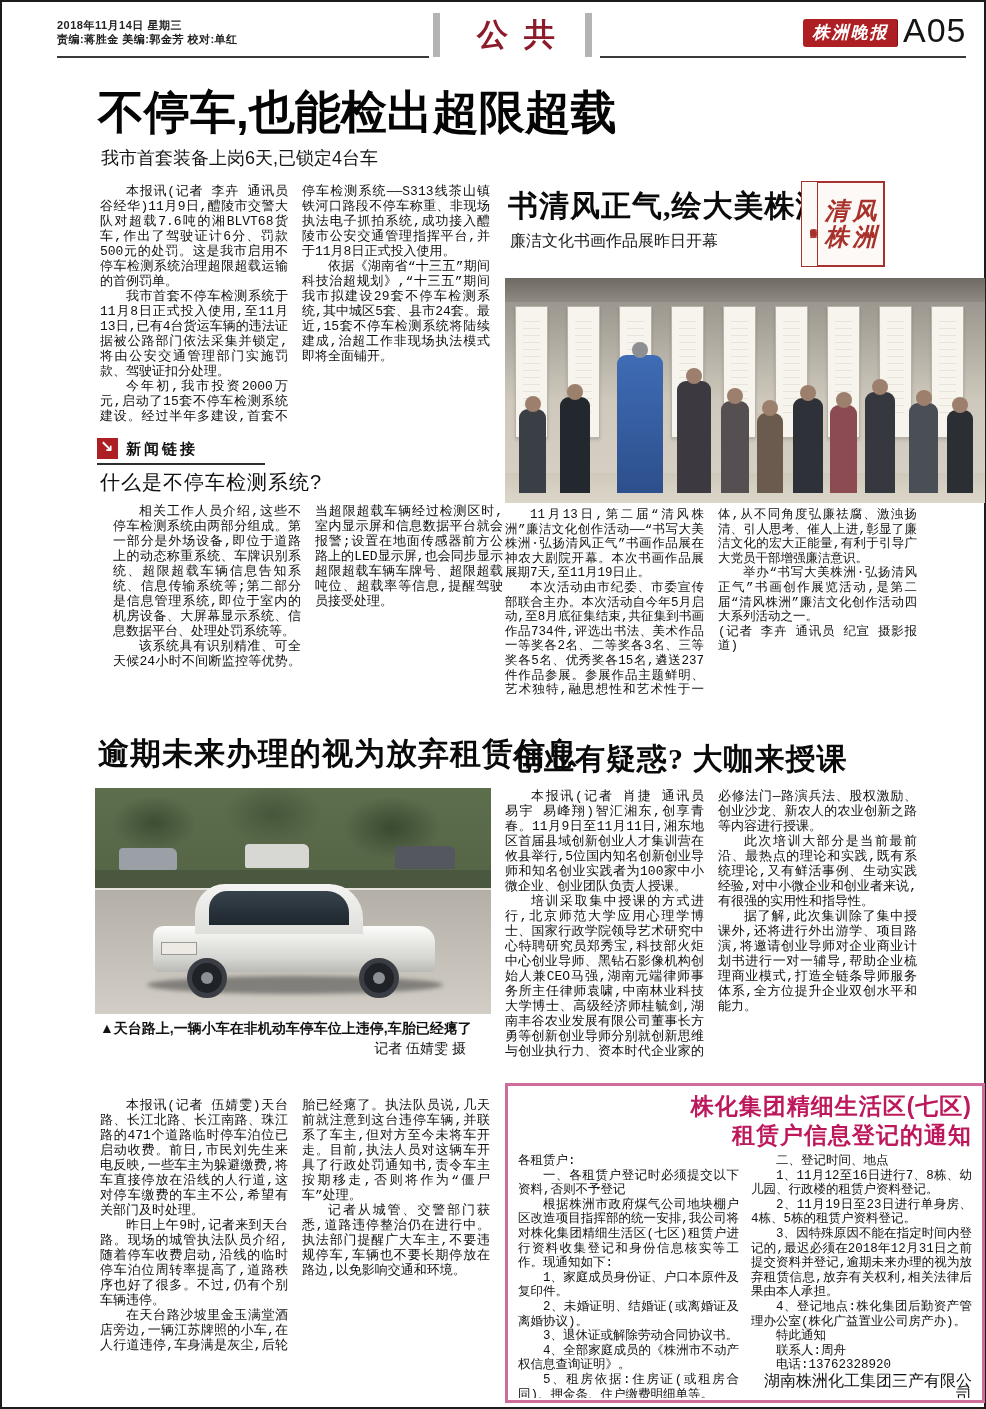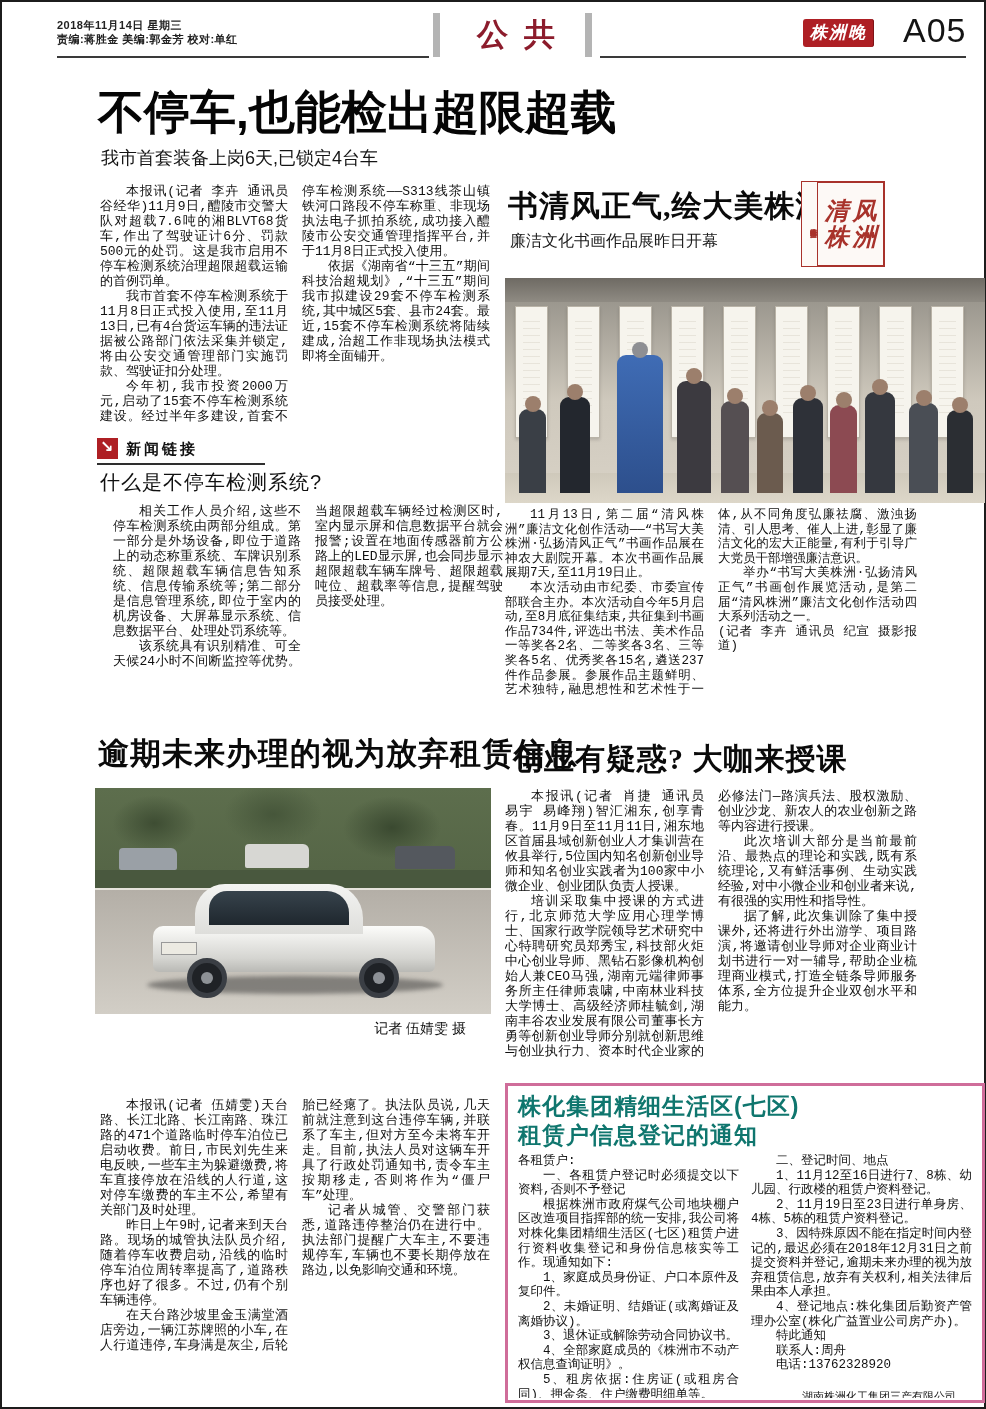--- a/index.html
+++ b/index.html
@@ -13,21 +13,21 @@
   .abs { position:absolute; }
 
   
   .hdr-left { left:57px; top:18px; font-family:"Liberation Sans",sans-serif;
     font-size:11px; line-height:14px; font-weight:700; color:#222; letter-spacing:0.5px; }
   .hdr-rule { height:2px; background:#3a3a3a; }
   .hdr-bar { width:7px; height:44px; top:13px; background:#b4b4b4; }
   .hdr-section { left:448px; top:14px; width:136px; text-align:center;
     font-size:31px; font-weight:700; color:#8c1c2c; letter-spacing:16px; text-indent:16px;
     font-family:"Liberation Serif",serif; }
-  .masthead { left:803px; top:19px; width:71px; height:28px; background:#ae1f24;
+  .masthead { left:803px; top:19px; width:95px; height:28px; background:#ae1f24;
     color:#fff; font-weight:700; font-style:italic; font-size:17px; line-height:28px;
     text-align:center; letter-spacing:2px; border-radius:3px;
     font-family:"Liberation Serif",serif; box-shadow:inset -1px 0 0 #7d1317; }
   .hdr-page { left:903px; top:11px; font-size:34px; font-family:"Liberation Sans",sans-serif;
     color:#141414; letter-spacing:1px; }
 
   
   .headline-xl { left:98px; top:84px; width:620px; font-family:"Liberation Sans",sans-serif;
     font-weight:900; font-size:46px; line-height:56px; color:#050505; letter-spacing:0px; }
   .subhead-xl { left:101px; top:146px; font-family:"Liberation Sans",sans-serif;
@@ -130,28 +130,28 @@
     border:1px solid #999; }
 
   
   .caption { left:100px; top:1018px; width:392px; font-family:"Liberation Sans",sans-serif;
     font-size:14px; line-height:20px; font-weight:700; color:#111; }
   .caption .credit { display:block; text-align:right; font-weight:400; padding-right:26px; }
 
   
   .notice { left:505px; top:1083px; width:480px; height:320px; border:3px solid #cf6d9a;
     background:#fff; padding:6px 10px 8px; }
-  .notice-title { text-align:left; color:#0f766e; font-family:"Liberation Sans",sans-serif;
+  .notice-title { text-align:right; color:#be185d; font-family:"Liberation Sans",sans-serif;
     font-weight:900; font-size:23px; line-height:29px; letter-spacing:1px; }
   .notice-cols { display:flex; gap:12px; margin-top:4px;justify-content:center; }
   .notice-col { width:50%; height:244px; overflow:hidden; font-size:12.5px; line-height:14.6px; }
   .notice-col .flow p { margin:0; text-indent:2em; text-align:justify; }
   .notice-col .flow p:first-child { text-indent:0; }
   .notice-col-right .flow p:first-child { text-indent:2em; }
-  .notice-sig { margin:16px; text-align:right; font-size:11px; line-height:15px; }
+  .notice-sig { margin:0; text-align:right; font-size:16px; line-height:15px; }
 </style>
 </head>
 <body>
 
 <div class="page">
 
   <div class="abs hdr-left">
     <div>2018年11月14日 星期三</div>
     <div>责编:蒋胜金 美编:郭金芳 校对:单红</div>
   </div>
@@ -259,20 +259,21 @@
       <div class="car-cabin">
         <div class="car-win"></div>
       </div>
       <div class="plate"></div>
       <div class="wheel w1"></div>
       <div class="wheel w2"></div>
     </div>
   </div>
 
   <div class="abs caption">
+    <span>▲天台路上,一辆小车在非机动车停车位上违停,车胎已经瘪了</span>
     <span class="credit">记者 伍婧雯 摄</span>
   </div>
 
   <div class="abs flow cols2 body-sm park-text">
       <p>本报讯(记者 伍婧雯)天台路、长江北路、长江南路、珠江路的471个道路临时停车泊位已启动收费。前日,市民刘先生来电反映,一些车主为躲避缴费,将车直接停放在沿线的人行道,这对停车缴费的车主不公,希望有关部门及时处理。</p>
       <p>昨日上午9时,记者来到天台路。现场的城管执法队员介绍,随着停车收费启动,沿线的临时停车泊位周转率提高了,道路秩序也好了很多。不过,仍有个别车辆违停。</p>
       <p>在天台路沙坡里金玉满堂酒店旁边,一辆江苏牌照的小车,在人行道违停,车身满是灰尘,后轮胎已经瘪了。执法队员说,几天前就注意到这台违停车辆,并联系了车主,但对方至今未将车开走。目前,执法人员对这辆车开具了行政处罚通知书,责令车主按期移走,否则将作为“僵尸车”处理。</p>
       <p>记者从城管、交警部门获悉,道路违停整治仍在进行中。执法部门提醒广大车主,不要违规停车,车辆也不要长期停放在路边,以免影响交通和环境。</p>
     </div>
 

